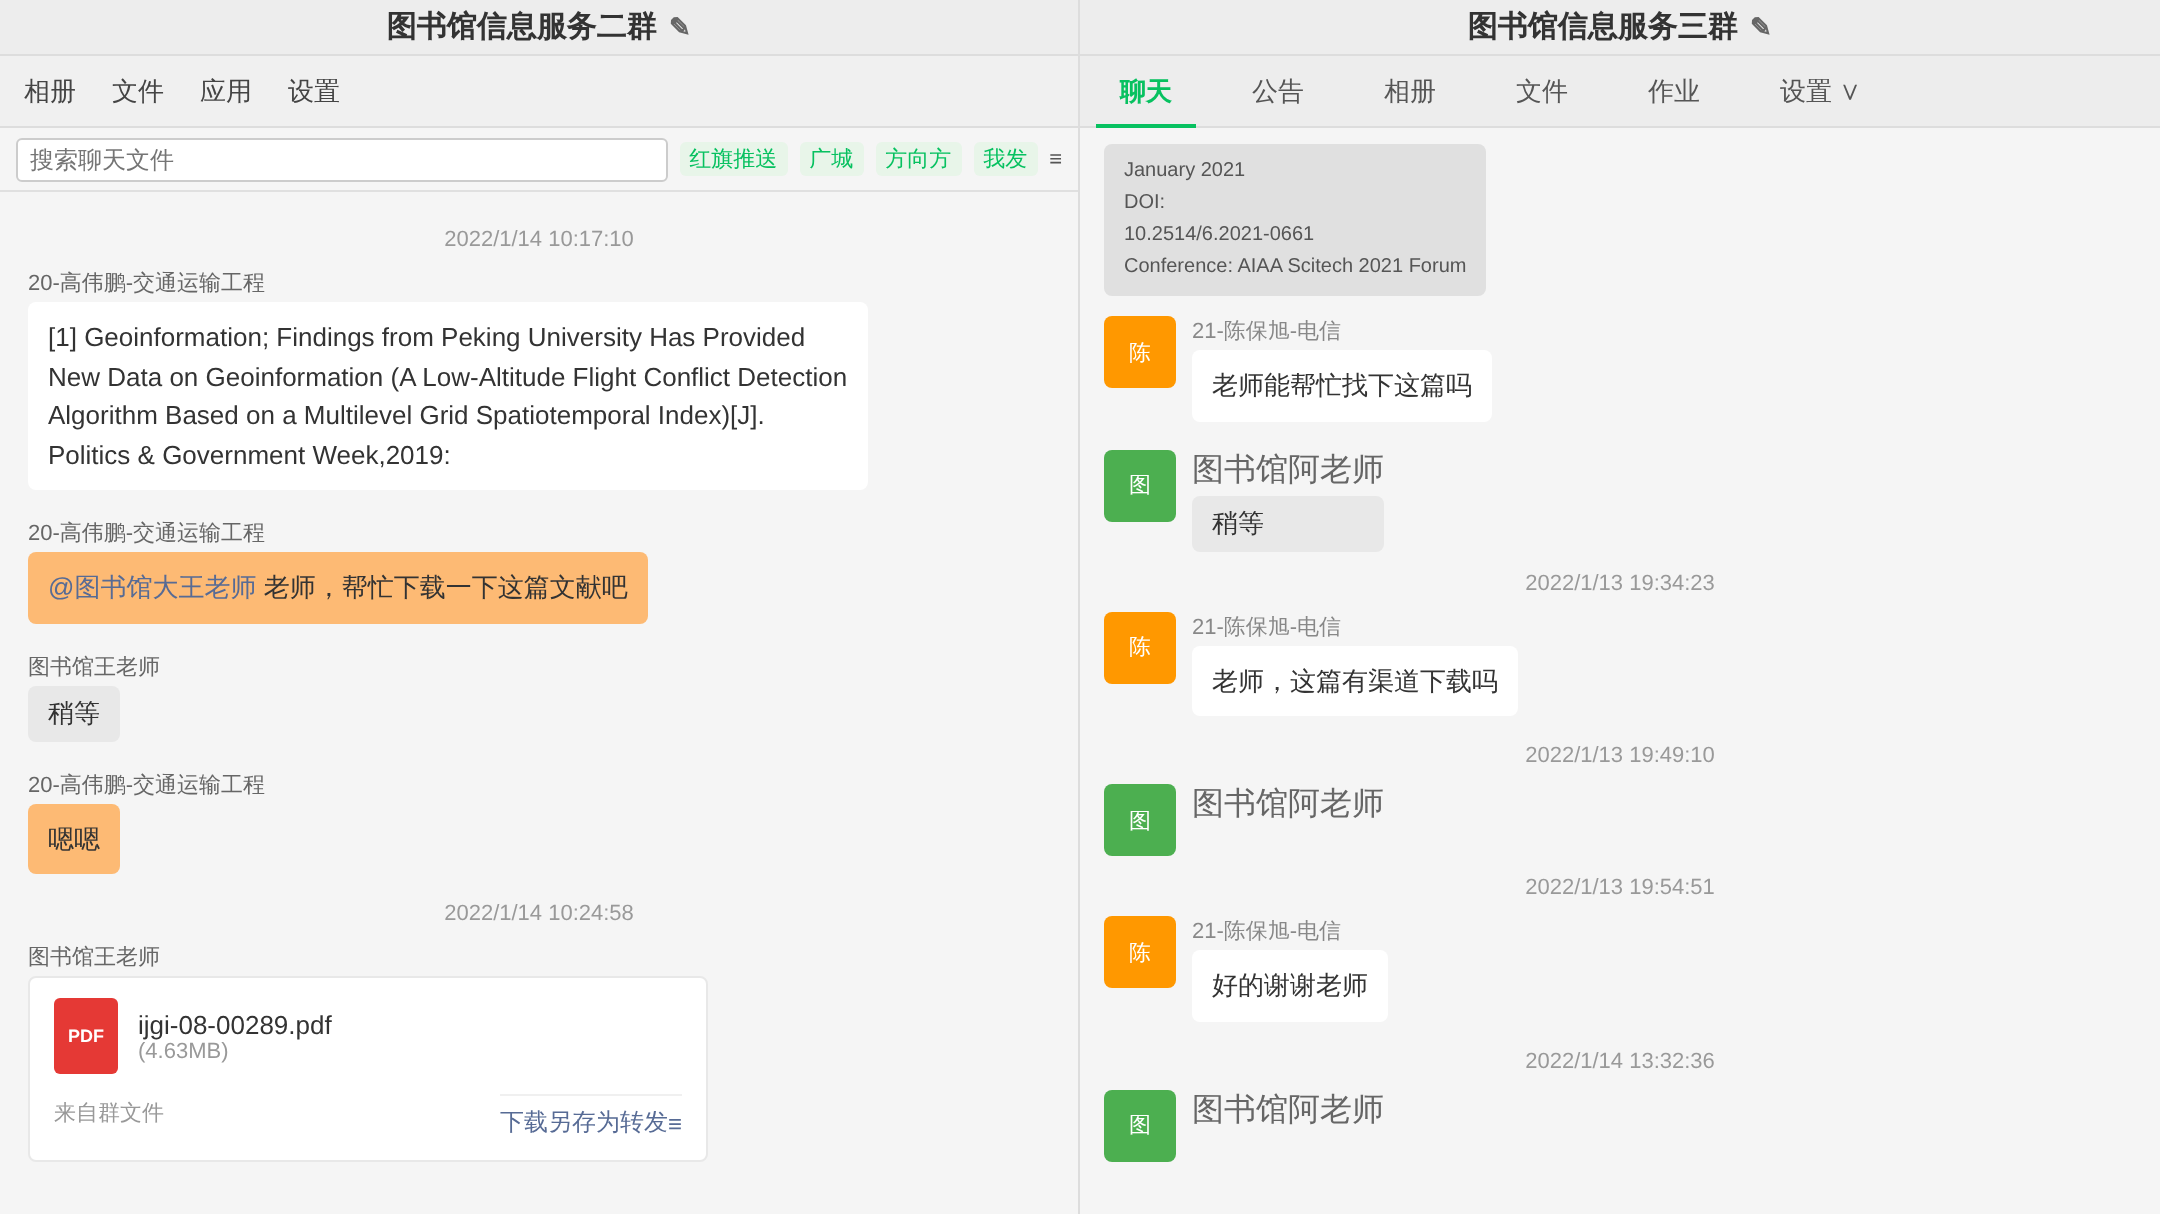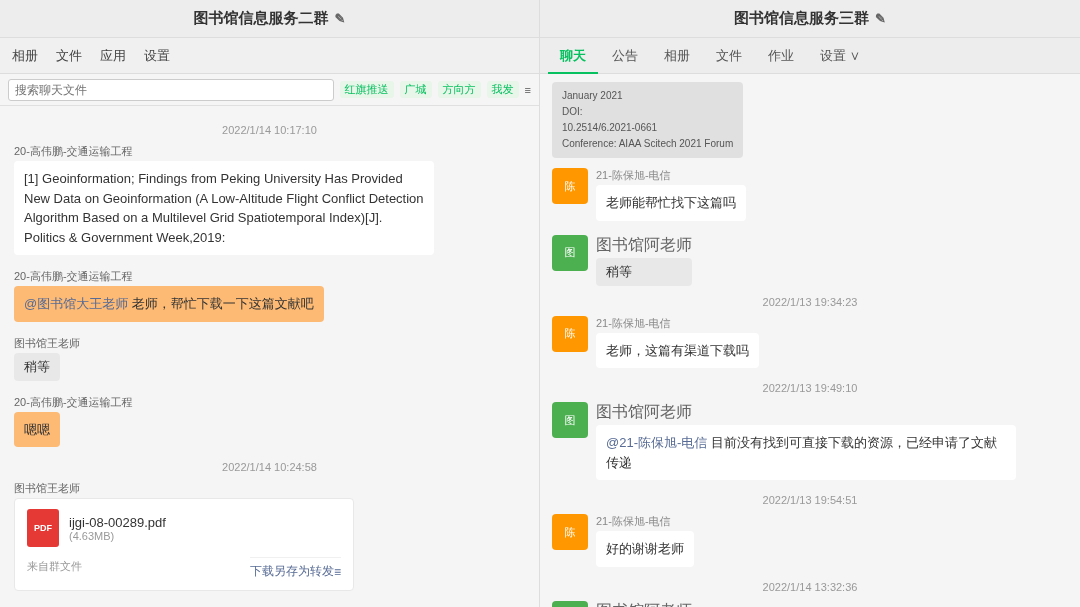--- a/index.html
+++ b/index.html
@@ -17,21 +17,21 @@
     .left-panel {
       width: 540px;
       height: 607px;
       background: #f5f5f5;
       display: flex;
       flex-direction: column;
       border-right: 1px solid #ddd;
     }
 
     .panel-header {
-      height: 38px;
+      height: 28px;
       background: #ededed;
       display: flex;
       align-items: center;
       justify-content: center;
       font-size: 15px;
       font-weight: bold;
       color: #333;
       border-bottom: 1px solid #ddd;
       position: relative;
     }
@@ -202,21 +202,21 @@
     .right-panel .panel-header {
       background: #ededed;
     }
 
     .right-tabs {
       height: 36px;
       background: #ededed;
       display: flex;
       align-items: center;
       padding: 0 8px;
-      gap: 2px;
+      gap: 16px;
       border-bottom: 1px solid #ddd;
     }
     .right-tabs span {
       padding: 0 12px;
       height: 36px;
       line-height: 36px;
       font-size: 13px;
       color: #555;
       cursor: pointer;
     }
@@ -419,24 +419,20 @@
       </div>
     </div>
 
     <div class="timestamp">2022/1/13 19:49:10</div>
 
     <div class="msg-row-right">
       <div class="row-content">
         <div class="avatar green">图</div>
         <div class="msg-col">
           <span class="sender-name-lib">图书馆阿老师</span>
-          <div class="msg-bubble-left">
-            <span class="mention">@21-陈保旭-电信</span>
-            <span> 目前没有找到可直接下载的资源，已经申请了文献传递</span>
-          </div>
         </div>
       </div>
     </div>
 
     <div class="timestamp">2022/1/13 19:54:51</div>
 
     <div class="msg-row-right">
       <div class="row-content">
         <div class="avatar orange">陈</div>
         <div class="msg-col">

